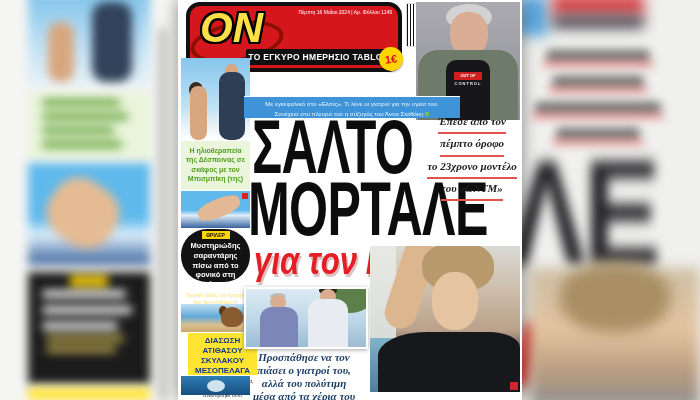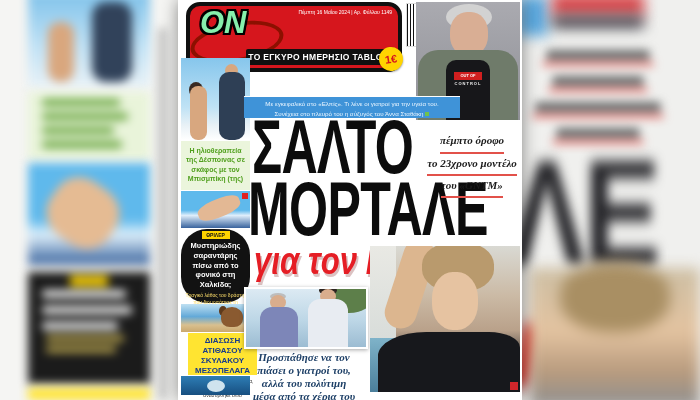--- a/index.html
+++ b/index.html
@@ -45,21 +45,21 @@
   
   #page{left:178px;top:0;width:344px;height:400px;background:#ffffff;
         box-shadow:0 0 16px rgba(0,0,0,.45);}
 
   
   #logo-box{left:8px;top:2px;width:216px;height:70px;background:#d6161d;
     border:4px solid #101010;border-radius:14px;box-sizing:border-box;}
   #dateline{top:3px;right:6px;font-size:5px;color:#ffffff;white-space:nowrap;}
   .outline-black{text-shadow:-2px -2px 0 #000,2px -2px 0 #000,-2px 2px 0 #000,2px 2px 0 #000,
     -2px 0 0 #000,2px 0 0 #000,0 -2px 0 #000,0 2px 0 #000;}
-  #logo-on{left:10px;top:1px;font-size:31px;font-style:italic;font-weight:900;color:#86efac;line-height:1;}
+  #logo-on{left:10px;top:1px;font-size:42px;font-style:italic;font-weight:900;color:#fde047;line-height:1;}
   #logo-time{left:86px;top:3px;font-size:44px;font-style:italic;font-weight:900;color:#ffffff;line-height:1;}
   #logo-oval{left:0px;top:16px;width:94px;height:40px;border:4px solid #8c1000;border-radius:50%;
     transform:rotate(-10deg);box-sizing:border-box;}
   #logo-strip{left:56px;right:4px;bottom:3px;height:16px;background:#101010;border-radius:2px;
     color:#fff;font-weight:bold;font-size:8.5px;text-align:center;line-height:16px;letter-spacing:.3px;}
   #price-badge{right:-5px;bottom:-3px;width:24px;height:24px;border-radius:50%;background:#ffd400;
     color:#d6161d;font-weight:900;font-size:11px;text-align:center;line-height:24px;transform:rotate(-8deg);
     box-shadow:0 1px 2px rgba(0,0,0,.4);}
   #barcode{left:228px;top:3px;width:13px;height:42px;background:#fff;border:1px solid #ddd;
     background-image:repeating-linear-gradient(90deg,#111 0 1px,transparent 1px 3px);}
@@ -82,21 +82,21 @@
   .cp-woman{left:9px;top:28px;width:17px;height:54px;background:#d8a77f;border-radius:8px;}
   .cp-woman-hair{left:8px;top:24px;width:14px;height:16px;background:#3a2a22;border-radius:50%;}
   .cp-man{left:38px;top:14px;width:26px;height:68px;background:#2e3f55;border-radius:10px;}
   .cp-man-head{left:44px;top:6px;width:13px;height:13px;background:#d8a77f;border-radius:50%;}
   #green-box{left:3px;top:141px;width:69px;height:49px;background:#ebf5dc;box-sizing:border-box;
     padding:5px 3px;color:#51a01e;font-weight:bold;font-size:7px;line-height:1.35;text-align:center;}
   #photo-sunbathe{left:3px;top:191px;width:69px;height:37px;overflow:hidden;
     background:linear-gradient(180deg,#5fb9ec 52%,#dfeefb 66%,#39639d 100%);}
   .sb-skin{left:16px;top:8px;width:44px;height:18px;background:#e3b894;border-radius:40%;transform:rotate(-22deg);}
   .sb-tag{top:2px;right:2px;width:6px;height:6px;background:#e02020;}
-  #black-box{left:3px;top:229px;width:69px;height:74px;background:#121212;box-sizing:border-box;padding-top:2px;border-radius:26px;}
+  #black-box{left:3px;top:229px;width:69px;height:53px;background:#121212;box-sizing:border-box;padding-top:2px;border-radius:26px;}
   #bb-tag{width:28px;height:8px;margin:0 auto;background:#ffd400;color:#111;
     font-size:5px;font-weight:900;text-align:center;line-height:8px;}
   #bb-title{color:#ffffff;font-size:7.5px;font-weight:800;text-align:center;padding:2px 3px;line-height:1.3;}
   #bb-sub{color:#ffdf6b;font-size:5px;text-align:center;padding:0 4px;line-height:1.4;}
   .bb-icon{display:inline-block;width:4px;height:4px;background:#4aa3e0;margin-left:2px;}
   #photo-dog{left:3px;top:304px;width:69px;height:28px;overflow:hidden;
     background:linear-gradient(180deg,#bfe0f2 0%,#63a9d8 45%,#d9c08f 75%,#caa86e 100%);}
   .dog-head{left:40px;top:3px;width:22px;height:20px;background:#8a5a30;border-radius:50% 50% 40% 40%;}
   .dog-ear{left:38px;top:2px;width:8px;height:10px;background:#5e3a1c;border-radius:50%;}
   #yellow-box{left:10px;top:333px;width:69px;height:42px;background:#ffe431;box-sizing:border-box;padding:3px 2px;}
@@ -259,21 +259,21 @@
     <div id="sub-banner" class="abs">
       <div>Με εγκεφαλικό στο «Ελπίς». Τι λένε οι γιατροί για την υγεία του.</div>
       <div><span>Συνέχεια στο πλευρό του η σύζυγός του Άννα Σταθάκη</span><span class="sb-icon"></span></div>
     </div>
 
     <div id="headline-1" class="abs headline">ΣΑΛΤΟ</div>
     <div id="headline-2" class="abs headline">ΜΟΡΤΑΛΕ</div>
     <div id="kicker" class="abs">για τον Ερμή</div>
 
     <div id="deck" class="abs">
-      <br>
+      <span class="deck-line">Έπεσε από τον</span><br>
       <span class="deck-line">πέμπτο όροφο</span><br>
       <span class="deck-line">το 23χρονο μοντέλο</span><br>
       <span class="deck-line">του «GNTM»</span>
     </div>
 
     <div id="photo-fatherson" class="abs">
       <div class="abs fs-foliage"></div>
       <div class="abs fs-hair1"></div>
       <div class="abs fs-head1"></div>
       <div class="abs fs-man1"></div>

